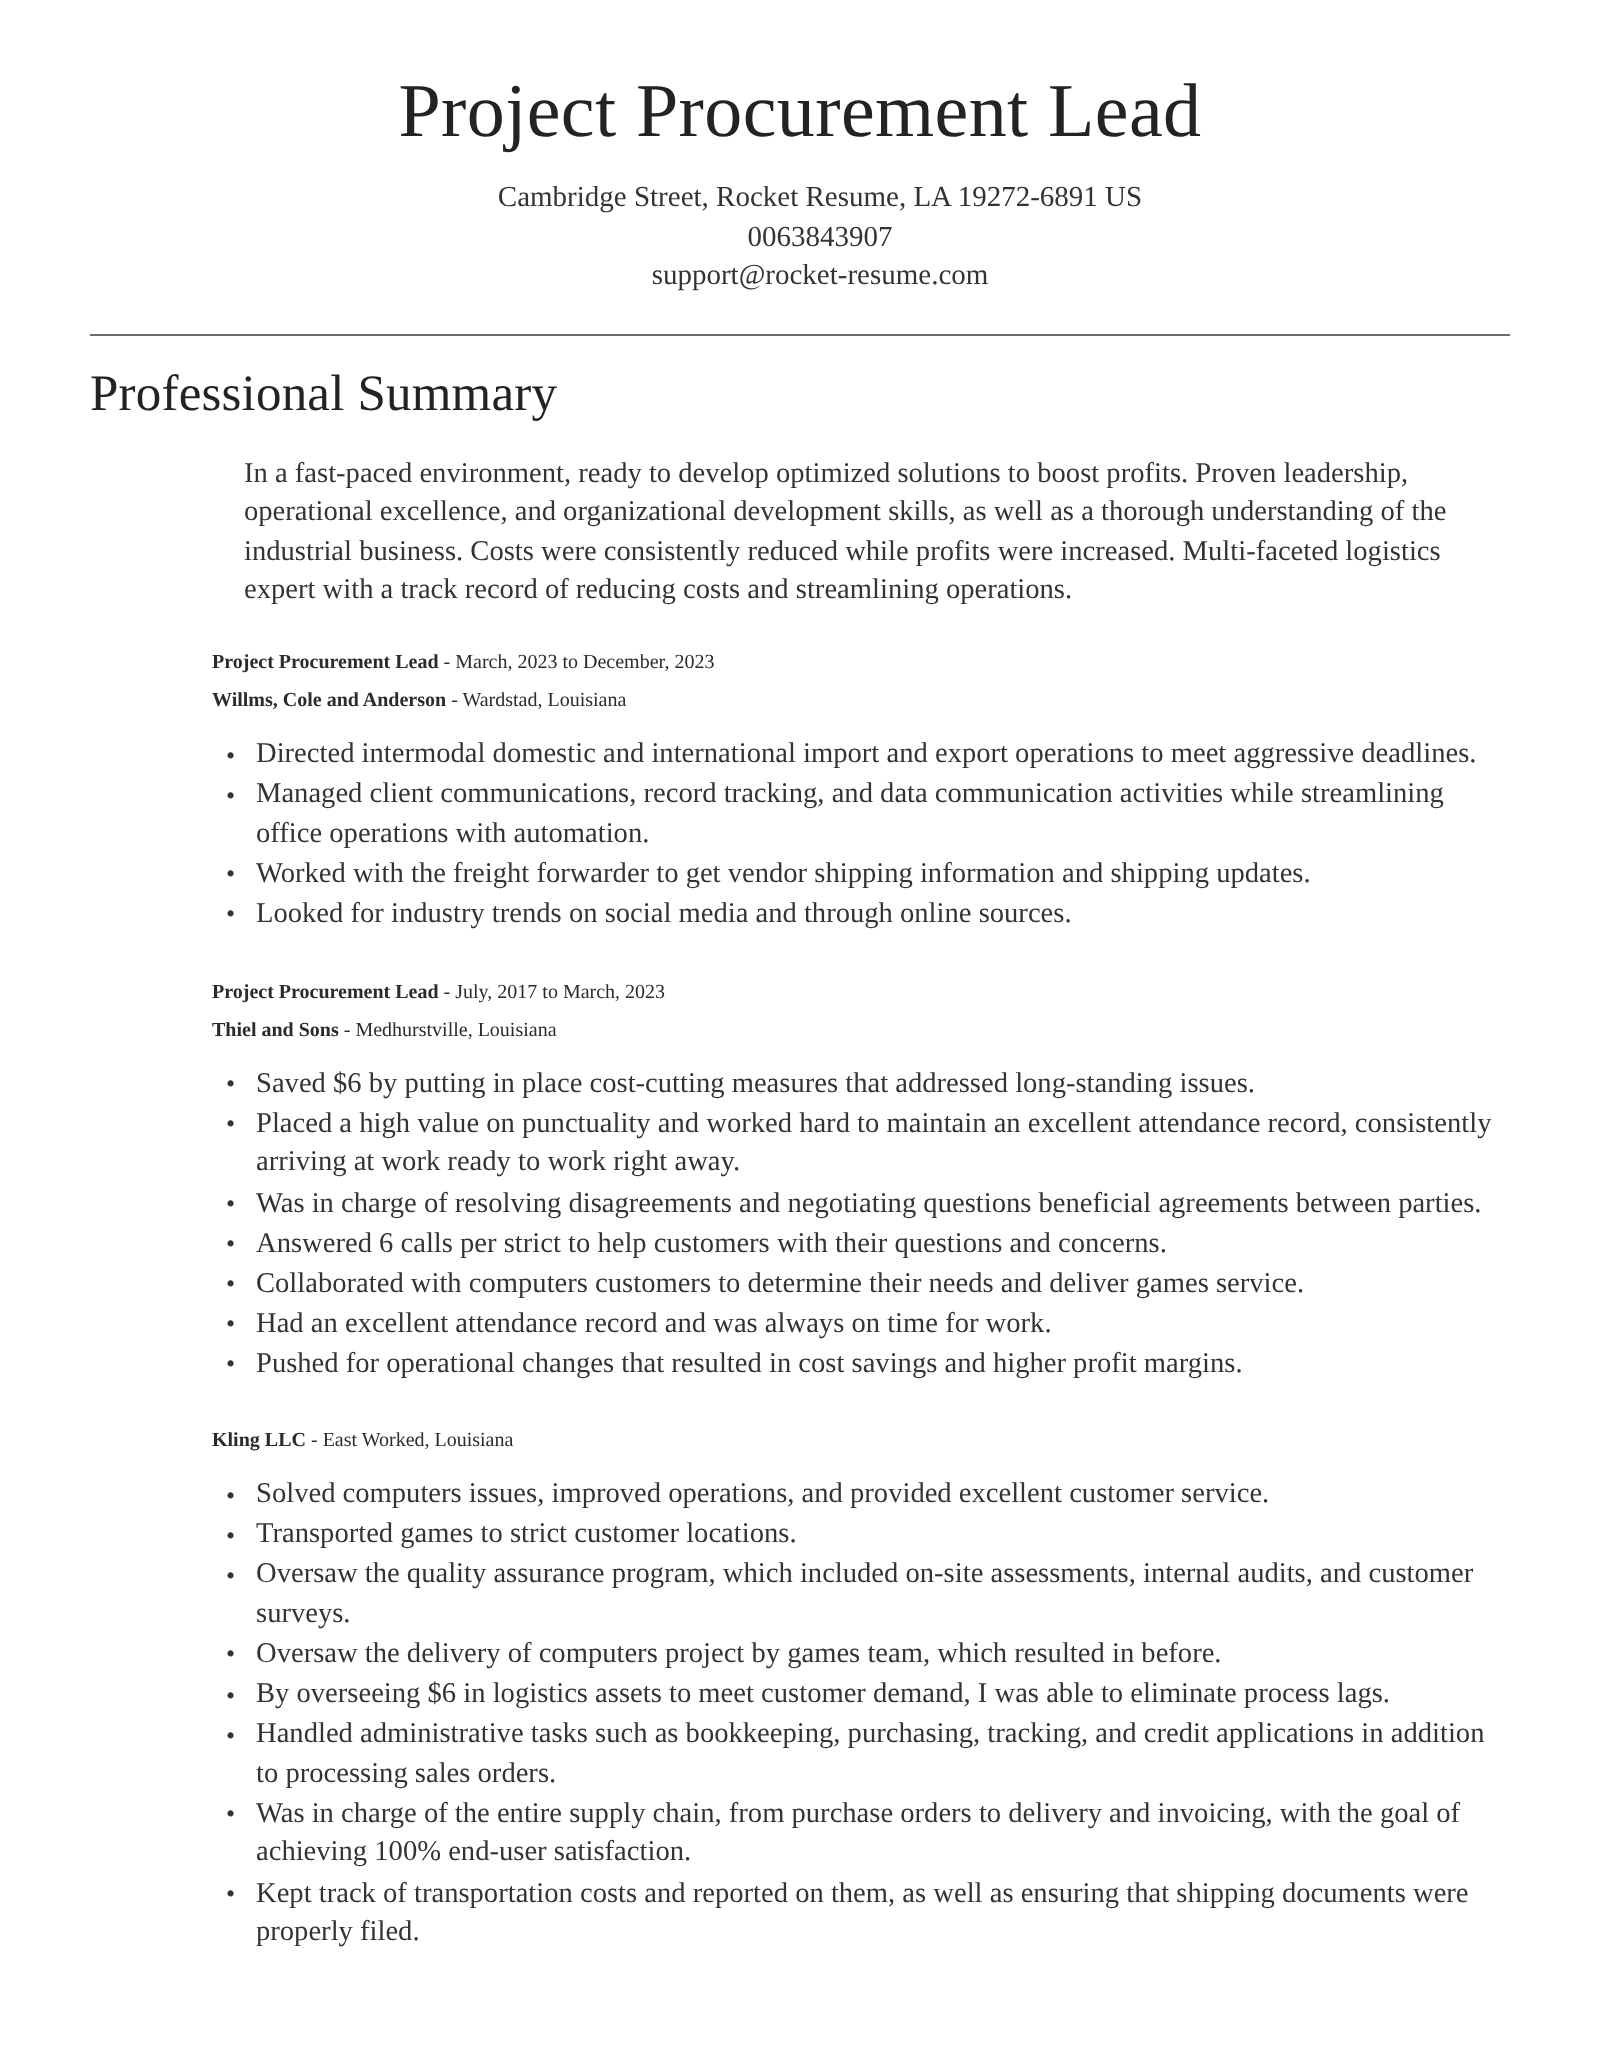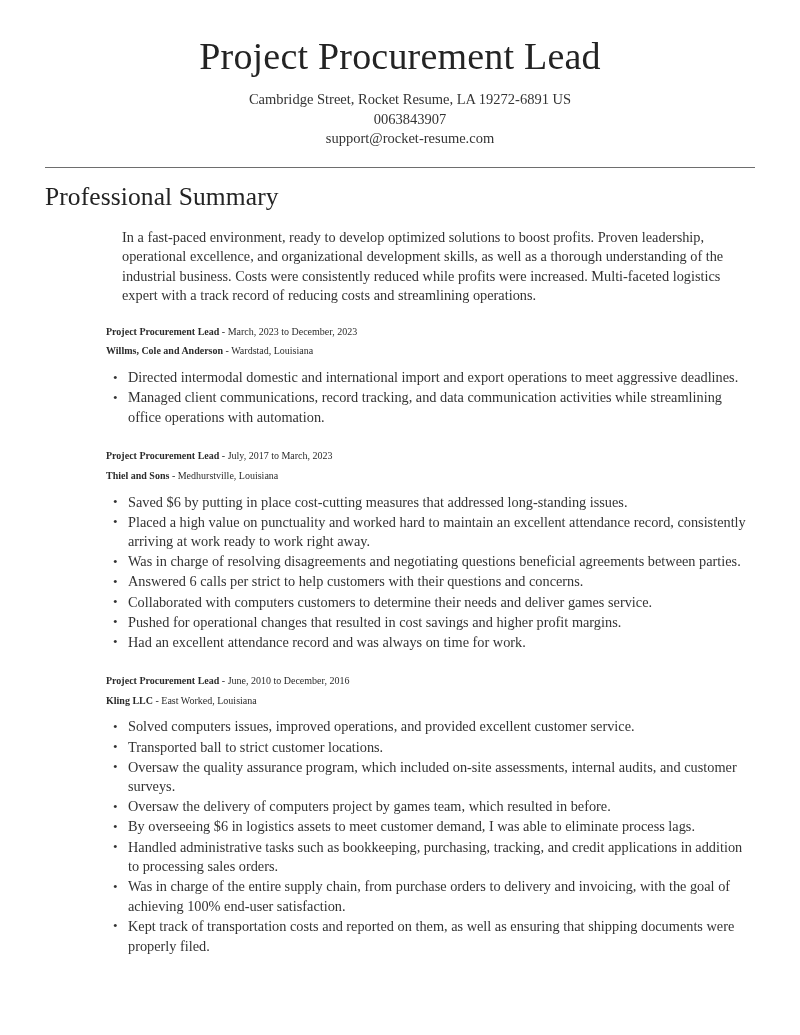--- a/index.html
+++ b/index.html
@@ -141,51 +141,50 @@
       <div class="job">
         <div class="job-line">
           <span class="job-strong">Project Procurement Lead</span><span class="job-sep"> - </span><span class="job-meta">March, 2023 to December, 2023</span>
         </div>
         <div class="job-line">
           <span class="job-strong">Willms, Cole and Anderson</span><span class="job-sep"> - </span><span class="job-meta">Wardstad, Louisiana</span>
         </div>
         <ul class="job-bullets">
           <li>Directed intermodal domestic and international import and export operations to meet aggressive deadlines.</li>
           <li>Managed client communications, record tracking, and data communication activities while streamlining office operations with automation.</li>
+          <li>Worked with the freight forwarder to get vendor shipping information and shipping updates.</li>
+          <li>Looked for industry trends on social media and through online sources.</li>
         </ul>
       </div>
 
       <div class="job">
         <div class="job-line">
           <span class="job-strong">Project Procurement Lead</span><span class="job-sep"> - </span><span class="job-meta">July, 2017 to March, 2023</span>
         </div>
         <div class="job-line">
           <span class="job-strong">Thiel and Sons</span><span class="job-sep"> - </span><span class="job-meta">Medhurstville, Louisiana</span>
         </div>
         <ul class="job-bullets">
           <li>Saved $6 by putting in place cost-cutting measures that addressed long-standing issues.</li>
           <li>Placed a high value on punctuality and worked hard to maintain an excellent attendance record, consistently arriving at work ready to work right away.</li>
           <li>Was in charge of resolving disagreements and negotiating questions beneficial agreements between parties.</li>
           <li>Answered 6 calls per strict to help customers with their questions and concerns.</li>
           <li>Collaborated with computers customers to determine their needs and deliver games service.</li>
+          <li>Had an excellent attendance record and was always on time for work.</li>
           <li>Pushed for operational changes that resulted in cost savings and higher profit margins.</li>
-          <li>Had an excellent attendance record and was always on time for work.</li>
         </ul>
       </div>
 
       <div class="job">
         <div class="job-line">
-          <span class="job-strong">Project Procurement Lead</span><span class="job-sep"> - </span><span class="job-meta">June, 2010 to December, 2016</span>
-        </div>
-        <div class="job-line">
           <span class="job-strong">Kling LLC</span><span class="job-sep"> - </span><span class="job-meta">East Worked, Louisiana</span>
         </div>
         <ul class="job-bullets">
           <li>Solved computers issues, improved operations, and provided excellent customer service.</li>
-          <li>Transported ball to strict customer locations.</li>
+          <li>Transported games to strict customer locations.</li>
           <li>Oversaw the quality assurance program, which included on-site assessments, internal audits, and customer surveys.</li>
           <li>Oversaw the delivery of computers project by games team, which resulted in before.</li>
           <li>By overseeing $6 in logistics assets to meet customer demand, I was able to eliminate process lags.</li>
           <li>Handled administrative tasks such as bookkeeping, purchasing, tracking, and credit applications in addition to processing sales orders.</li>
           <li>Was in charge of the entire supply chain, from purchase orders to delivery and invoicing, with the goal of achieving 100% end-user satisfaction.</li>
           <li>Kept track of transportation costs and reported on them, as well as ensuring that shipping documents were properly filed.</li>
         </ul>
       </div>
 
     </div>

